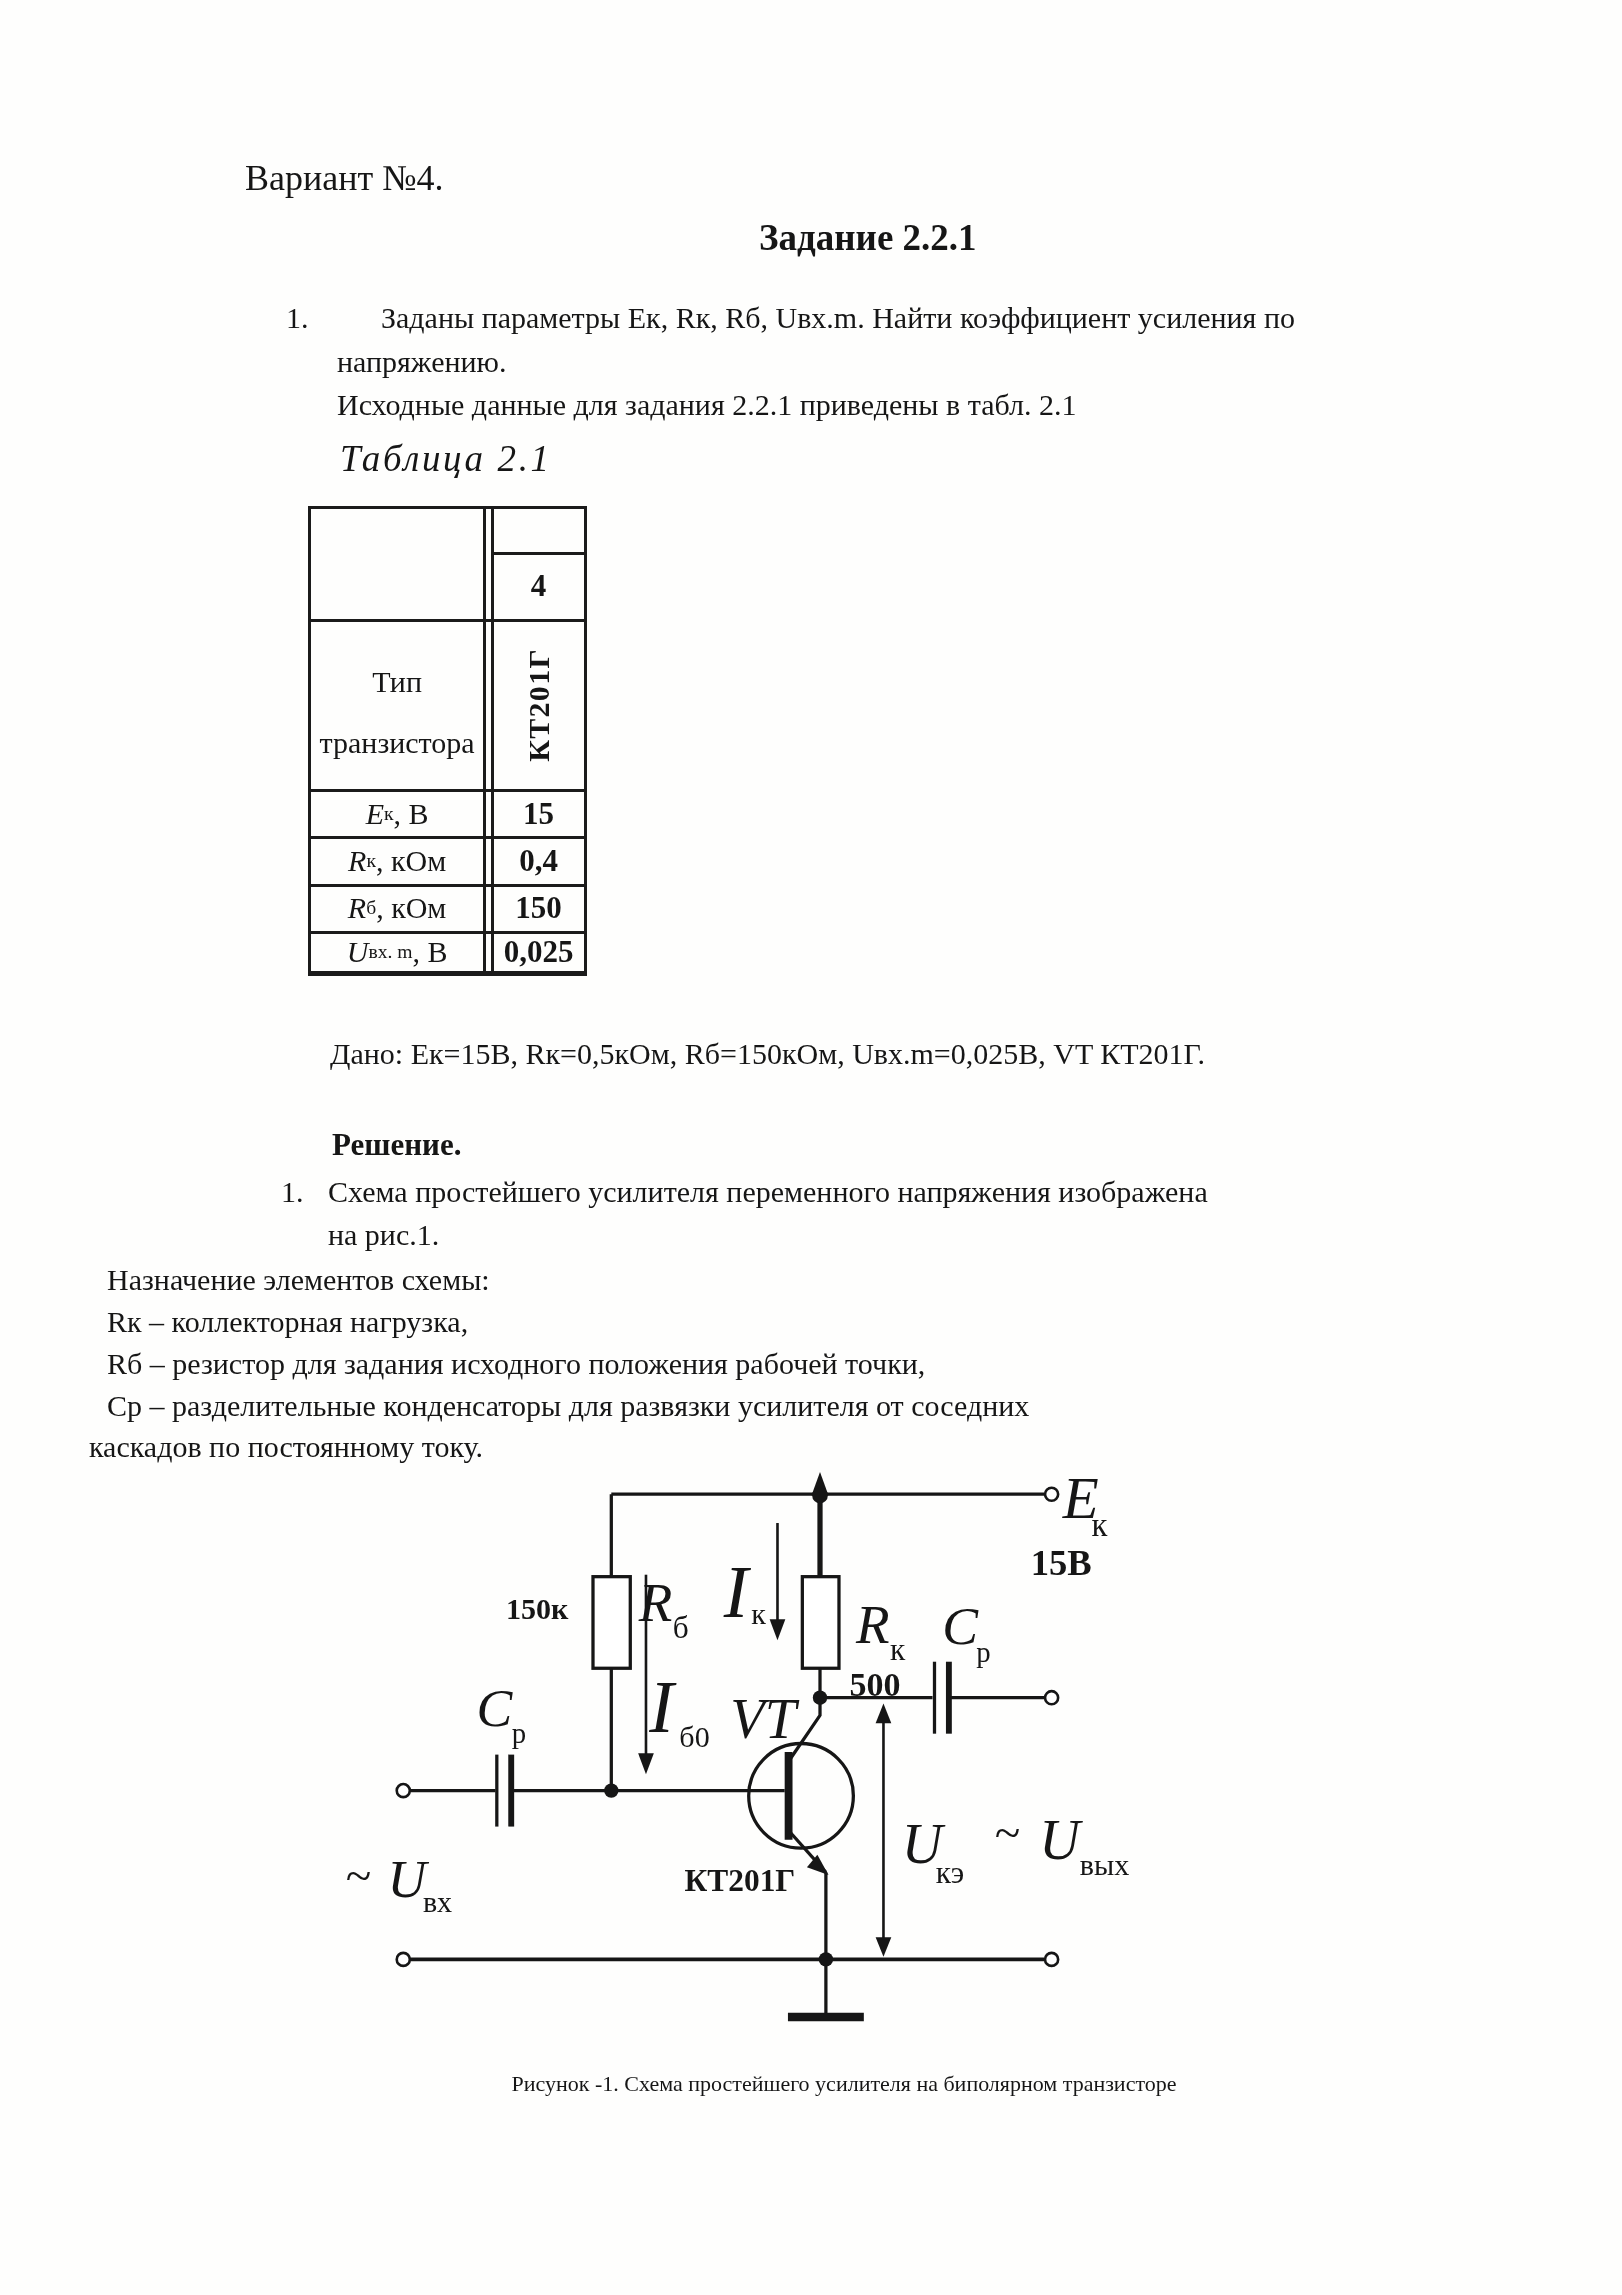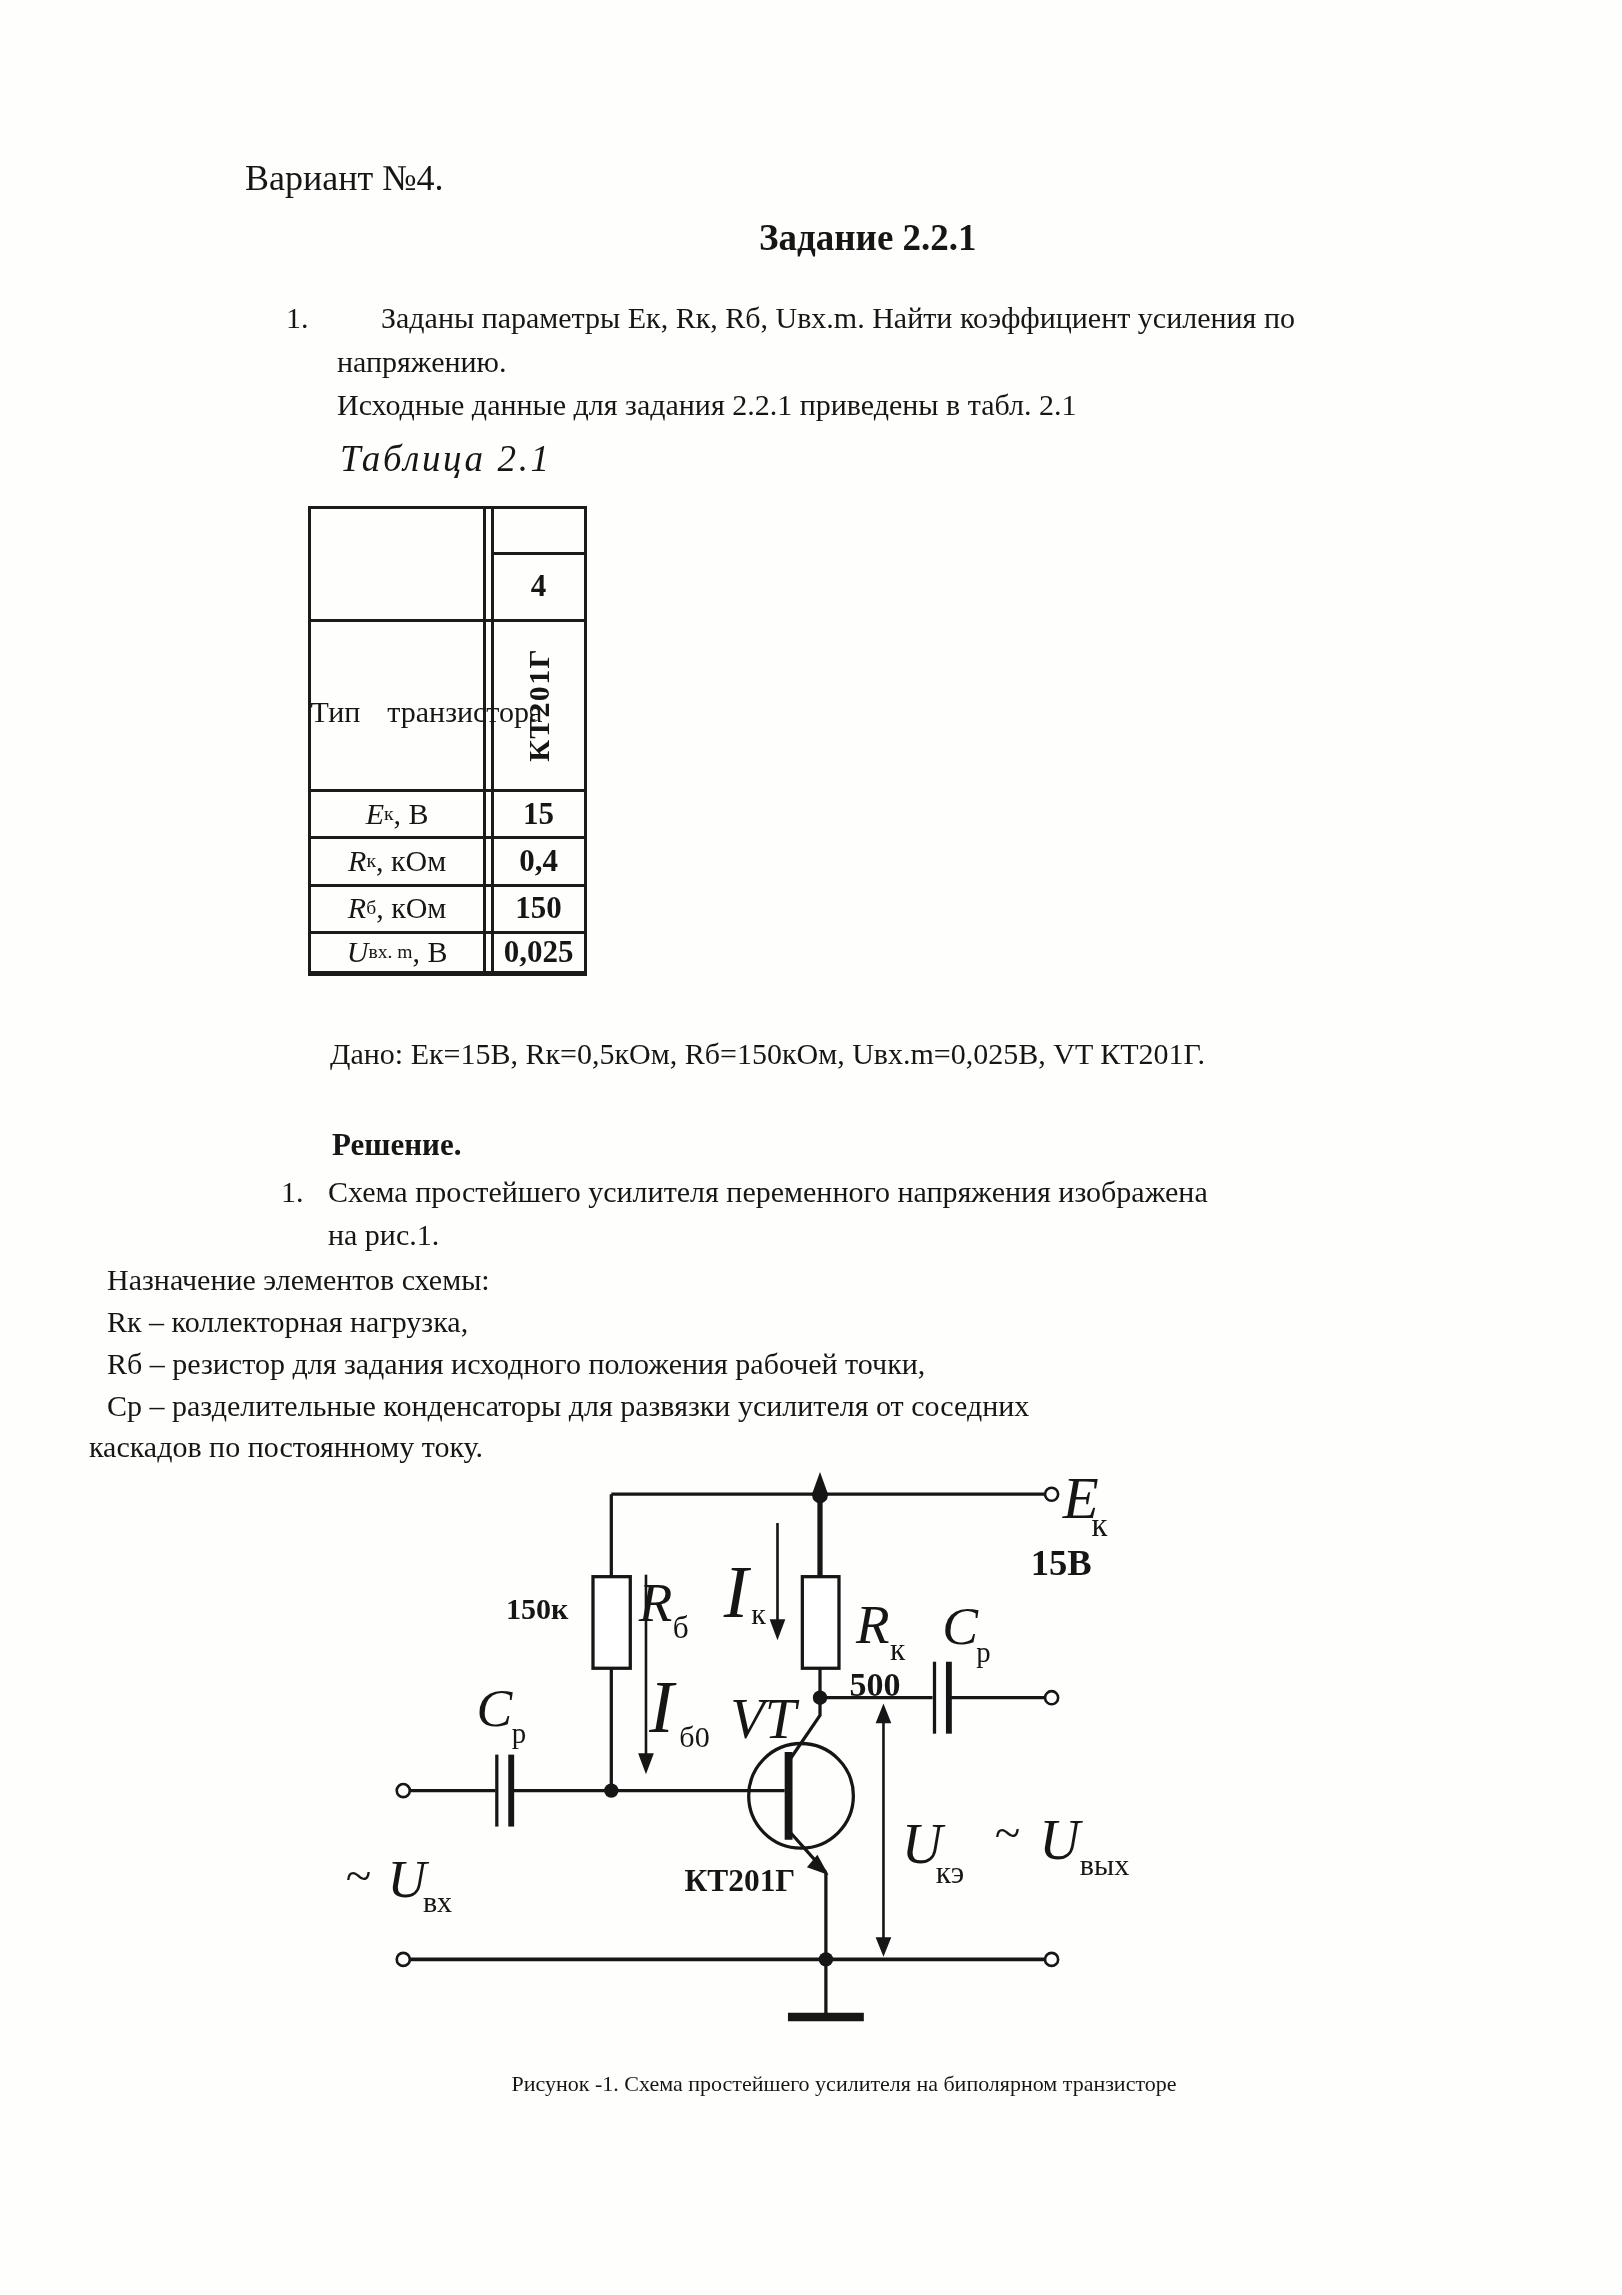--- a/index.html
+++ b/index.html
@@ -57,21 +57,21 @@
     <div class="ln" style="left:183px;top:46px;width:96px;height:2.6px;"></div>
     <div class="ln" style="left:0;top:113px;width:279px;height:2.6px;"></div>
     <div class="ln" style="left:0;top:283px;width:279px;height:2.6px;"></div>
     <div class="ln" style="left:0;top:330px;width:279px;height:2.6px;"></div>
     <div class="ln" style="left:0;top:378px;width:279px;height:2.6px;"></div>
     <div class="ln" style="left:0;top:425px;width:279px;height:2.6px;"></div>
     <div class="ln" style="left:0;top:465px;width:279px;height:4.6px;"></div>
 
     <div class="cell col2" style="left:185px;top:48px;width:91px;height:64px;">4</div>
 
-    <div class="cell" style="left:2.6px;top:115px;width:173px;height:168px;flex-direction:row;justify-content:space-between;padding-top:14.4px;box-sizing:border-box;gap:27px;">
+    <div class="cell" style="left:2.6px;top:115px;width:173px;height:168px;flex-direction:column;justify-content:center;padding-top:14.4px;box-sizing:border-box;gap:27px;">
       <span>Тип</span>
       <span>транзистора</span>
     </div>
     <div class="cell" style="left:185px;top:115px;width:91px;height:168px;">
       <span class="vtext">КТ201Г</span>
     </div>
 
     <div class="cell" style="left:2.6px;top:285px;width:173px;height:45px;">
       <span class="sym">E</span>
         <span class="sub">к</span>

